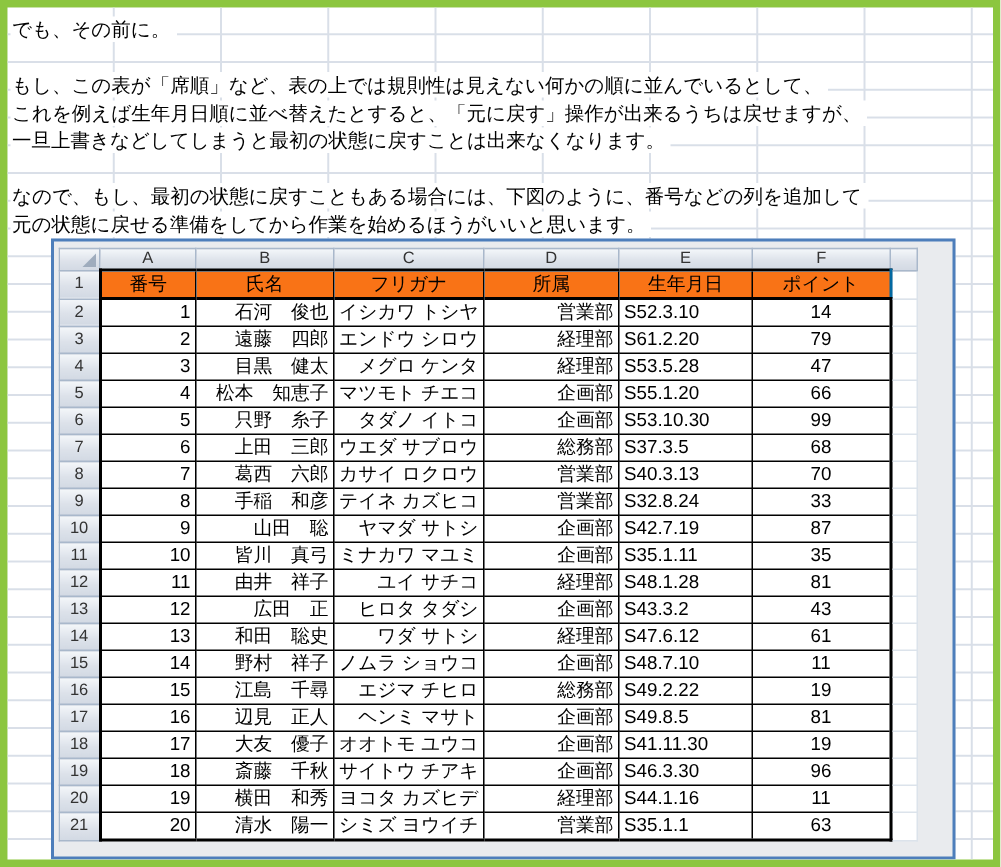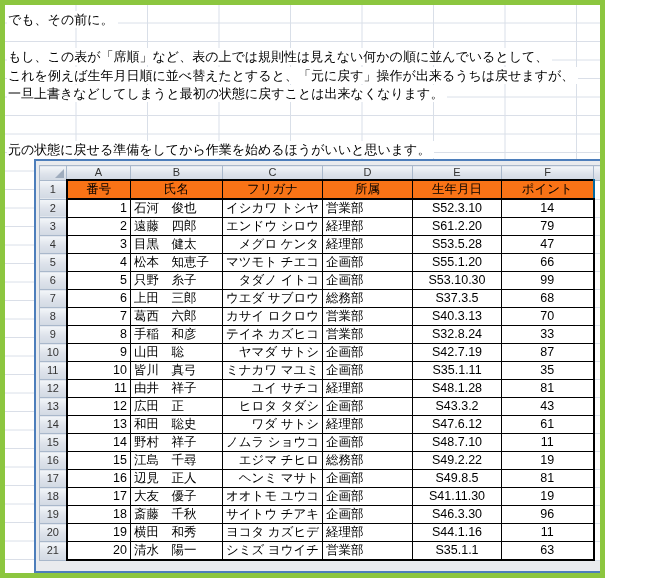--- a/index.html
+++ b/index.html
@@ -1,18 +1,18 @@
 <!DOCTYPE html>
 <html><head>
 <meta charset="utf-8">
 <style>
   html,body{margin:0;padding:0;background:#fff;}
   .page{
     position:relative;
-    width:605px;height:578px;
+    width:667px;height:578px;
     box-sizing:border-box;
     border:5px solid #8CC63F;
     background:#fff;
     font-family:"Liberation Sans","DejaVu Sans",sans-serif;
     overflow:hidden;
   }
   
   .grid-bg{
     position:absolute;inset:0;
     background-image:
@@ -80,39 +80,40 @@
     border-bottom:2px solid #000;
     text-align:center;
   }
   .t-head.first{border-left:2px solid #000;}
   .t-head.last{border-right:2px solid #0369a1;margin-top:24px;}
   td.t-cell:nth-child(2){border-left:2px solid #000;}
   td.t-cell:nth-child(7){border-right:2px solid #000;}
   tr.lastrow td.t-cell{border-bottom:2px solid #000;}
   
   .c-num{text-align:right;}
-  .c-name{text-align:left;}
+  .c-name{text-align:right;}
   .c-kana{text-align:right;}
-  .c-dept{text-align:left;}
-  .c-date{text-align:center;}
+  .c-dept{text-align:right;}
+  .c-date{text-align:left;}
   .c-pts{text-align:center;}
   
   .gcell{border:1px solid #DCE3EB;background:#fff;}
   tr.partial td{height:10px;line-height:17px;}
 </style>
 </head>
 <body>
 
 <div class="page">
   <div class="grid-bg"></div>
 
   <div class="note n1">でも、その前に。</div>
   <div class="note n2">もし、この表が「席順」など、表の上では規則性は見えない何かの順に並んでいるとして、</div>
   <div class="note n4">一旦上書きなどしてしまうと最初の状態に戻すことは出来なくなります。</div>
   <div class="note n3">これを例えば生年月日順に並べ替えたとすると、「元に戻す」操作が出来るうちは戻せますが、</div>
+  <div class="note n5">なので、もし、最初の状態に戻すこともある場合には、下図のように、番号などの列を追加して</div>
   <div class="note n6">元の状態に戻せる準備をしてから作業を始めるほうがいいと思います。</div>
 
   <div class="sheet-picture">
     <div class="sheet-clip">
       <table class="sheet">
         <colgroup>
           <col style="width:27px">
             <col style="width:64px">
             <col style="width:92px">
           <col style="width:88px">

